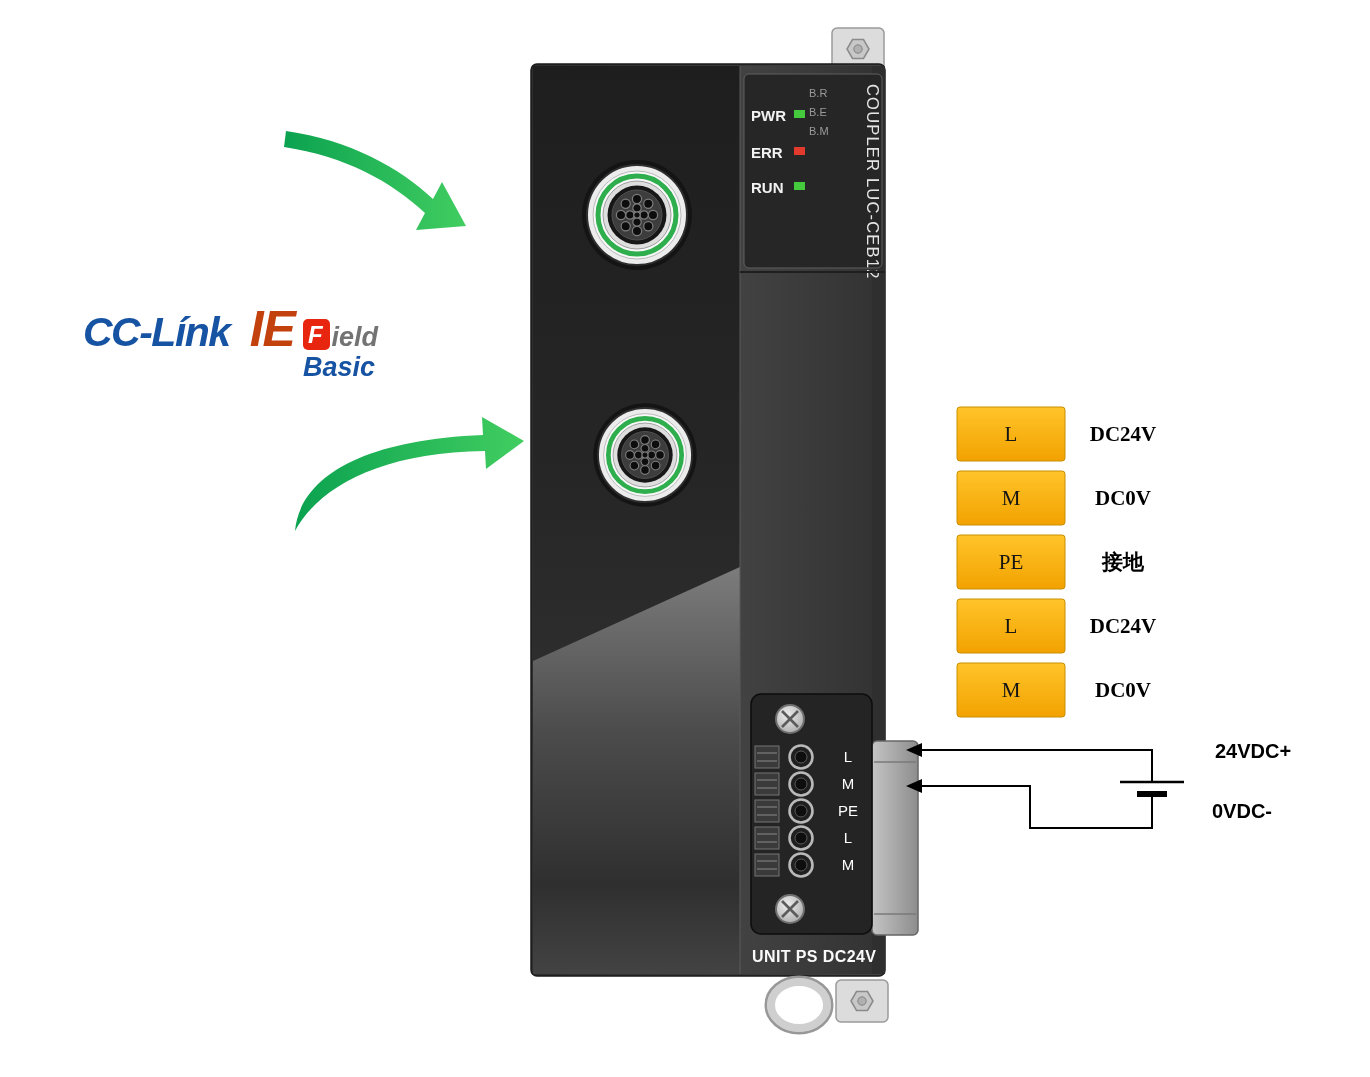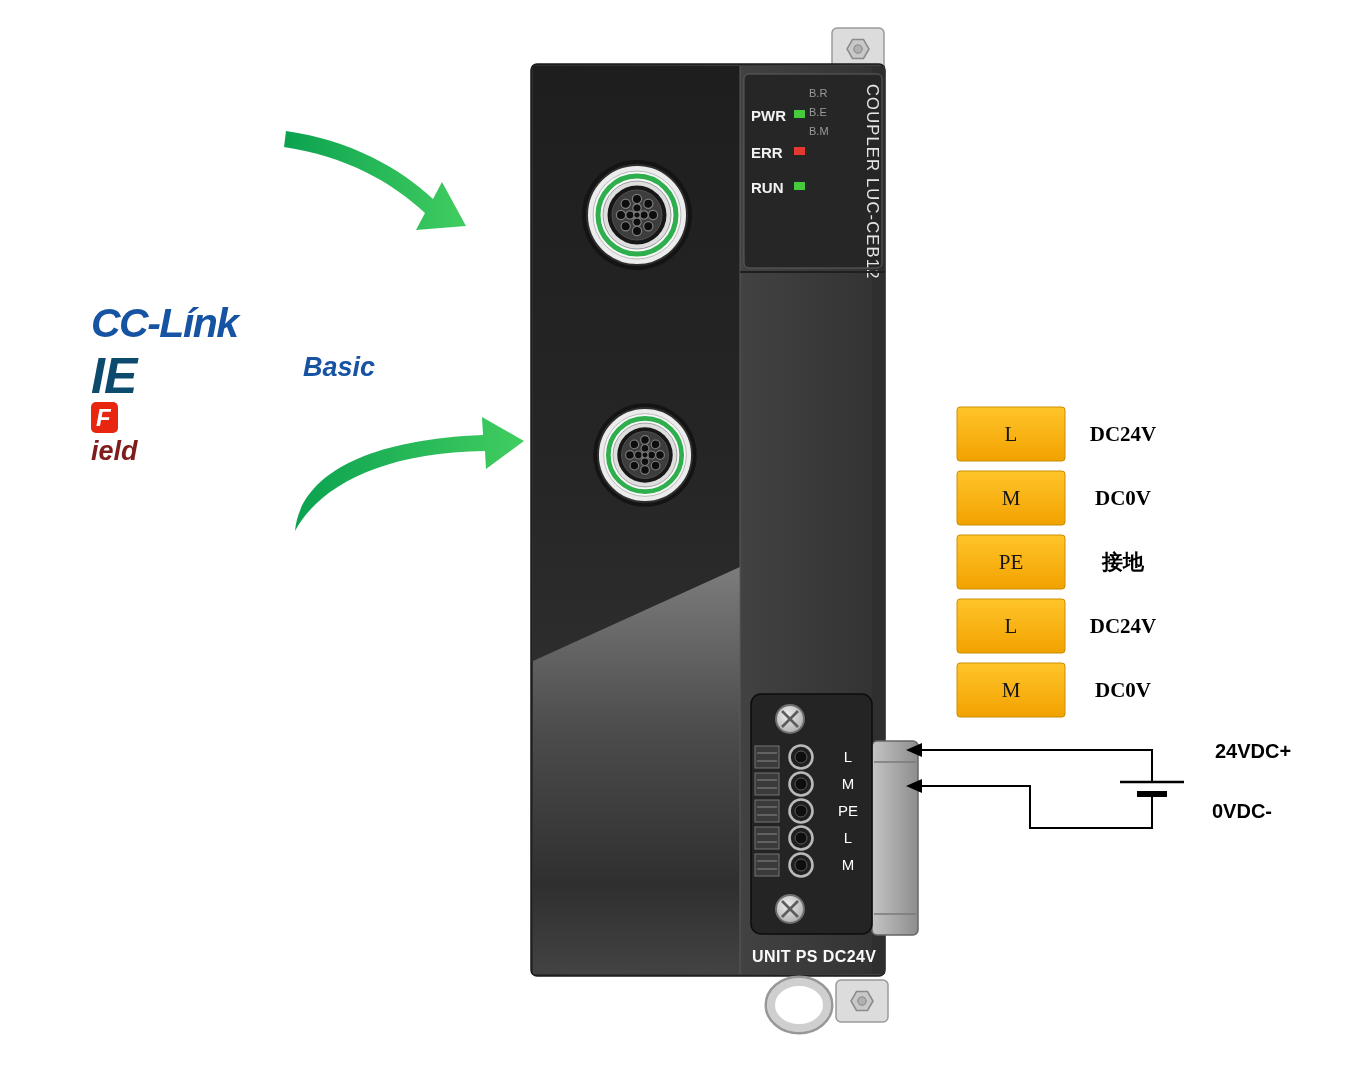--- a/index.html
+++ b/index.html
@@ -2,26 +2,26 @@
 <html><head>
 <meta charset="utf-8">
 <style>
   html,body{margin:0;padding:0;background:#ffffff;}
   #canvas{position:relative;width:1370px;height:1077px;background:#ffffff;overflow:hidden;
           font-family:"Liberation Sans",sans-serif;}
   #scene{position:absolute;left:0;top:0;}
 
   
   .logo{position:absolute;left:83px;top:300px;width:330px;height:95px;}
-  .logo-row{display:flex;align-items:baseline;white-space:nowrap;flex-direction:column;}
+  .logo-row{display:flex;align-items:baseline;white-space:nowrap;}
   .cc{font:italic 900 41px "Liberation Sans",sans-serif;color:#1753a3;letter-spacing:-1.5px;}
-  .ie{font:italic 900 50px "Liberation Sans",sans-serif;color:#0c4a6e;margin-left:7px;letter-spacing:-1px;}
+  .ie{font:italic 900 50px "Liberation Sans",sans-serif;color:#c2410c;margin-left:20px;letter-spacing:-1px;}
   .fbox{display:inline-block;background:#e8250f;color:#fff;font:italic 900 24px "Liberation Sans",sans-serif;
         line-height:1;padding:4px 7px 3px 5px;border-radius:5px;margin-left:8px;transform:translateY(-3px);}
-  .ield{font:italic 700 27px "Liberation Sans",sans-serif;color:#7f1d1d;margin-left:2px;}
+  .ield{font:italic 700 27px "Liberation Sans",sans-serif;color:#737373;margin-left:2px;}
   .basic{position:absolute;left:220px;top:52px;font:italic 900 27px "Liberation Sans",sans-serif;color:#1753a3;}
 
   
   svg text{font-family:"Liberation Sans",sans-serif;}
   .t-led{font-size:15px;font-weight:600;fill:#f2f2f2;}
   .t-sub{font-size:11px;fill:#9b9b9b;}
   .side-label{font-size:16.5px;fill:#e4e4e4;letter-spacing:1.2px;}
   .t-term{font-size:15px;fill:#ffffff;}
   .t-unit{font-size:16px;font-weight:600;fill:#fafafa;letter-spacing:.4px;}
   .t-boxlabel{font-family:"Liberation Serif",serif;font-size:21px;fill:#151515;}

